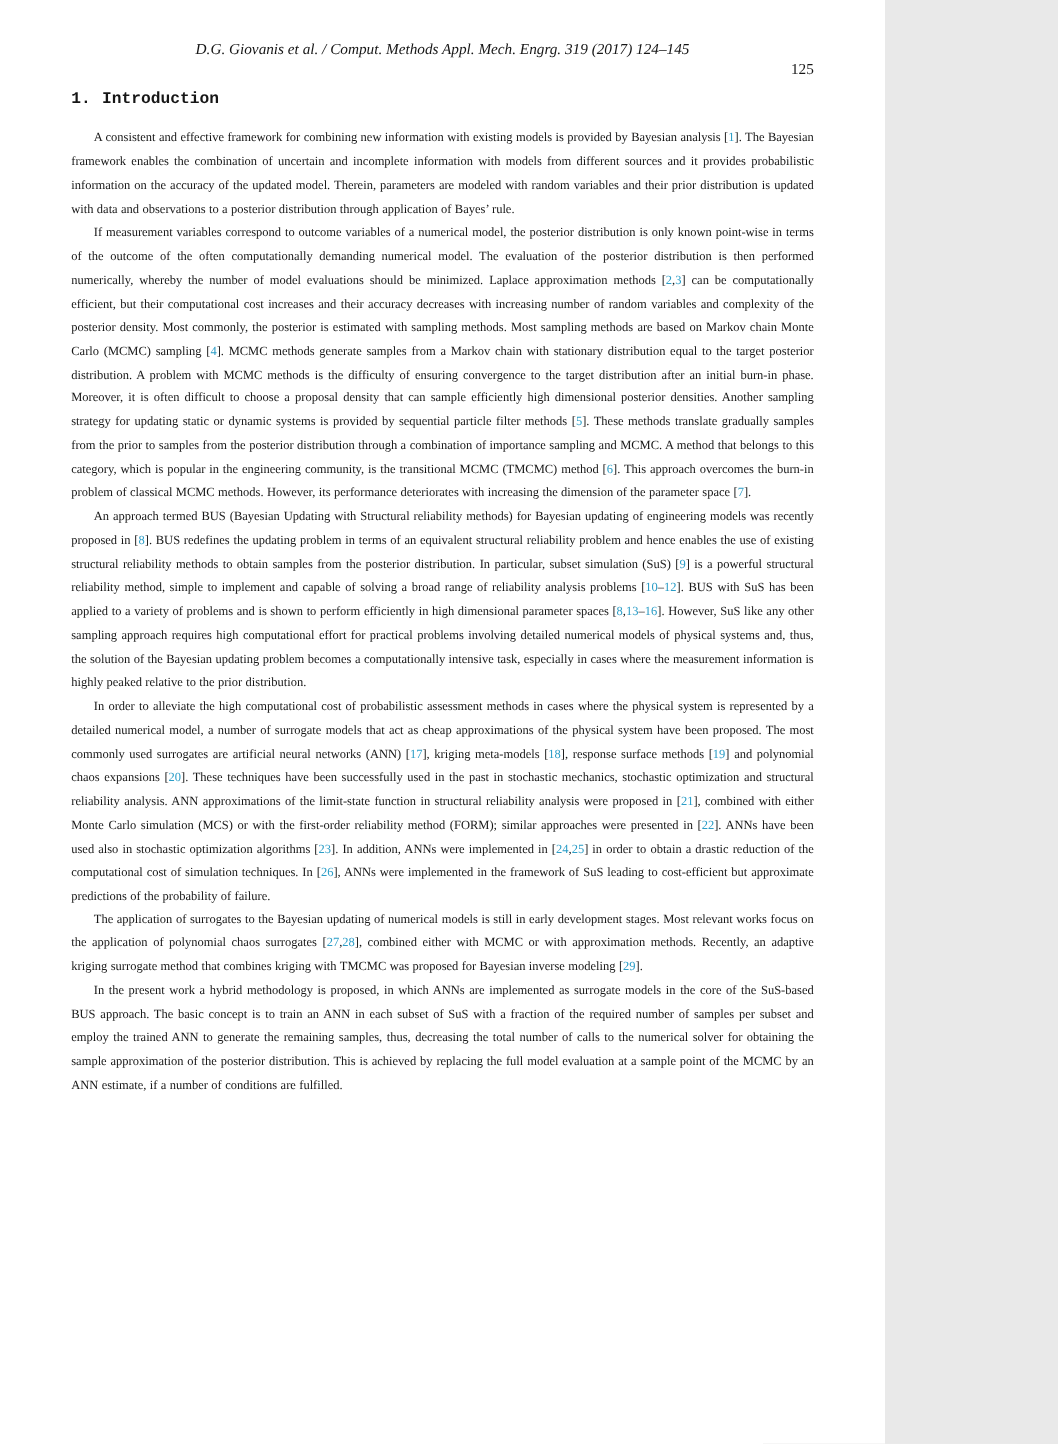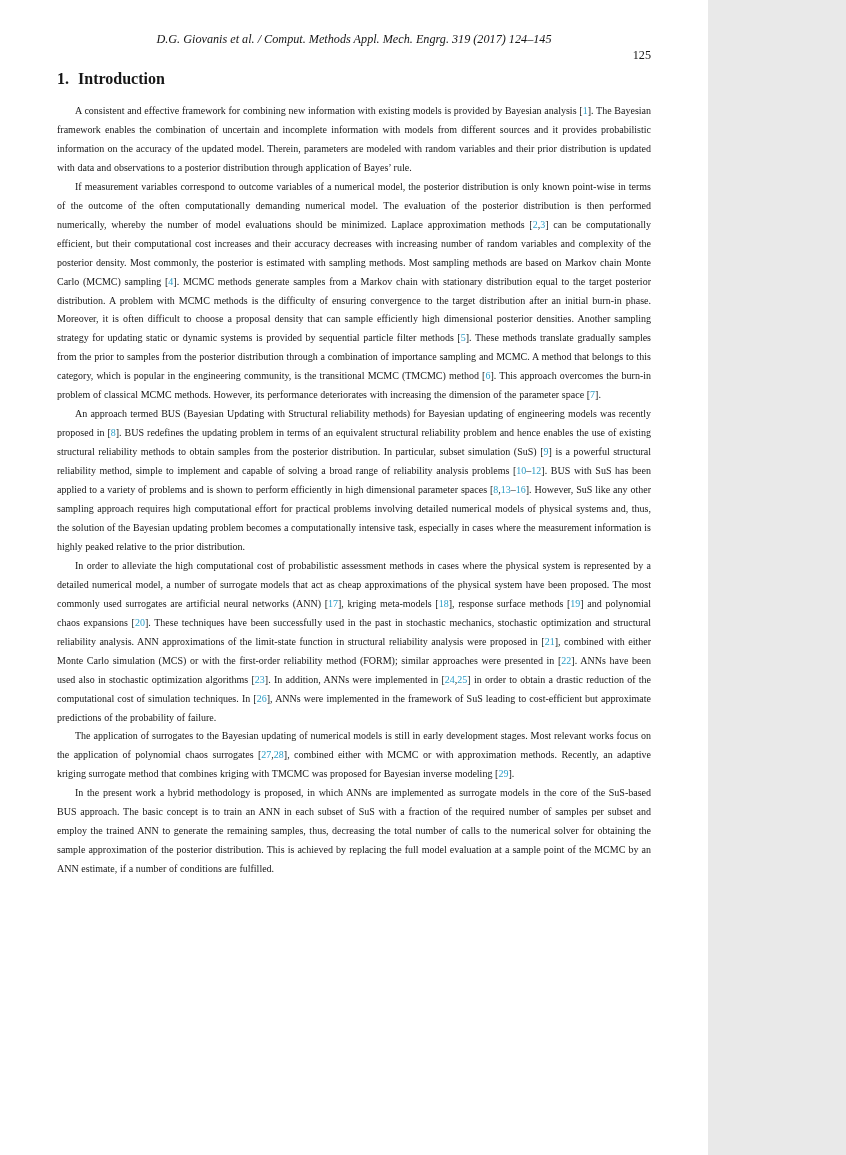--- a/index.html
+++ b/index.html
@@ -35,24 +35,25 @@
     font-style: italic;
   }
   .page-number {
     position: absolute;
     right: 0;
     top: 0;
     font-style: normal;
     margin-top: 16px;
   }
   .section-heading {
-    font-size: 16px;
+    font-size: 13px;
     font-weight: bold;
     margin: 0 0 14px 0;
     line-height: 18px;
+    font-family: Liberation Mono, monospace;
   }
   .section-title { margin-left: 9px; }
   .para {
     font-size: 10px;
     line-height: 18.95px;
     text-align: justify;
     text-indent: 18px;
     word-spacing: 0.2px;
   }
   .cite {

